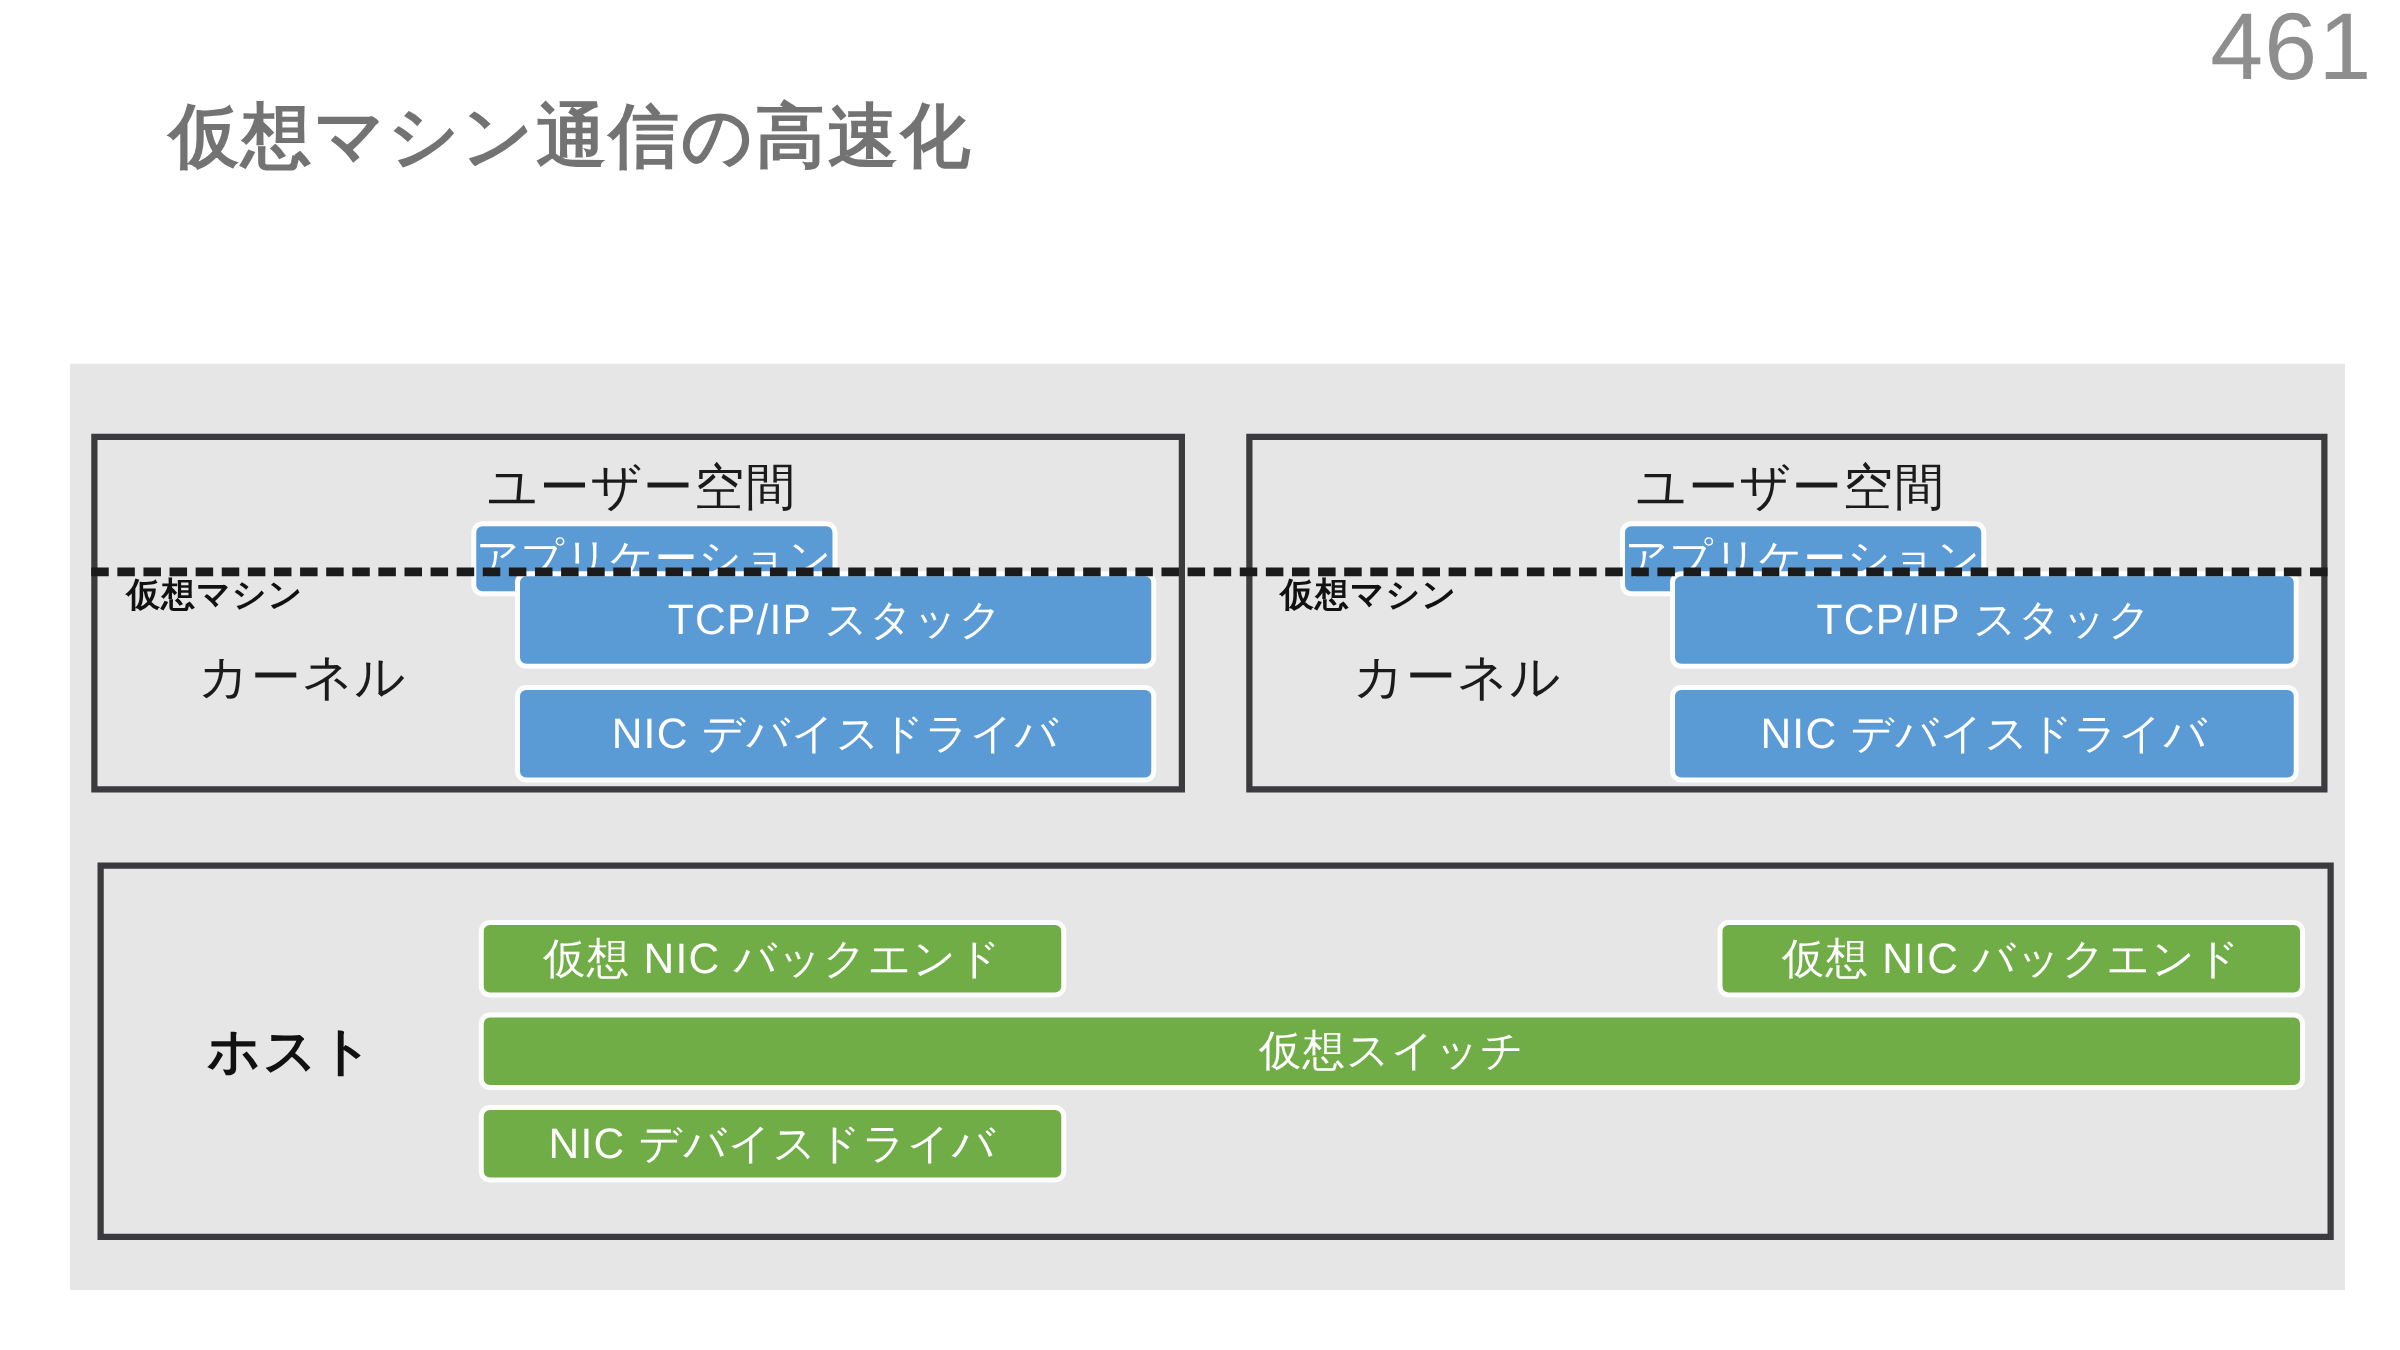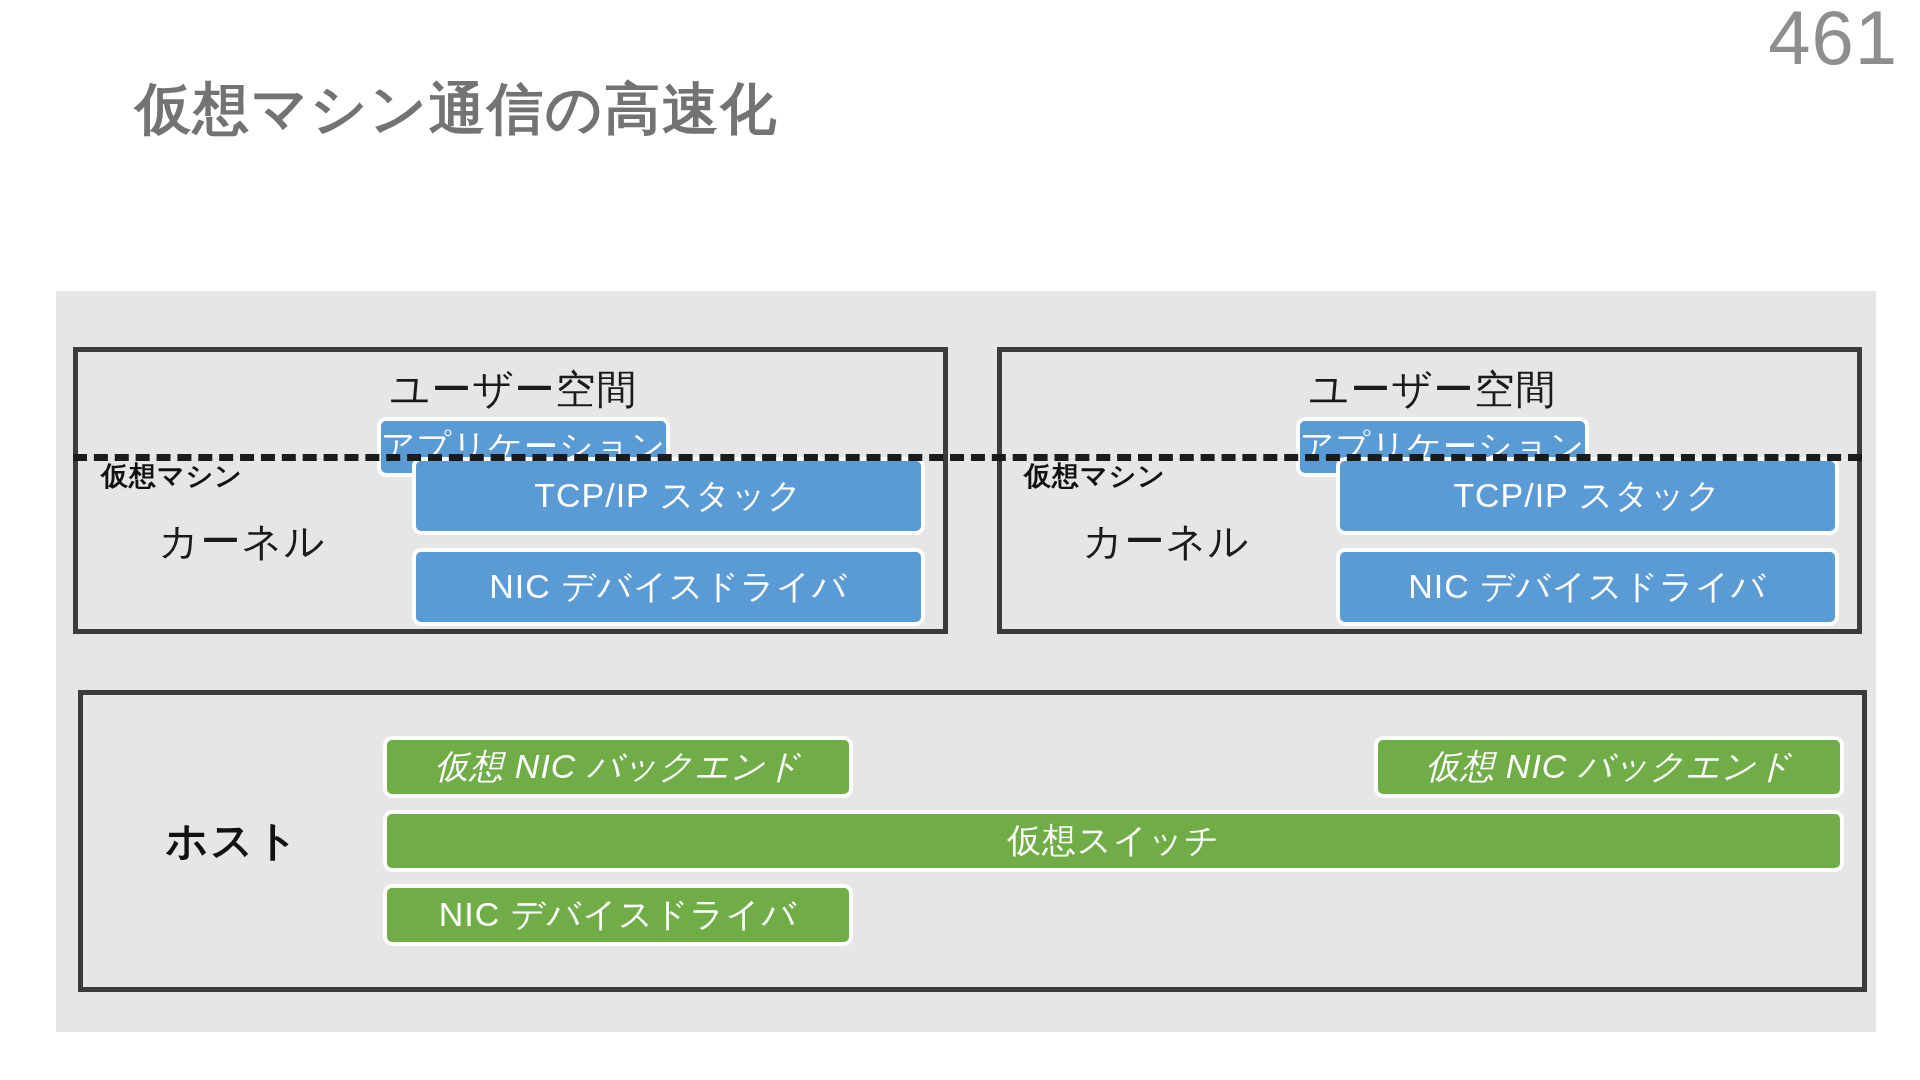--- a/index.html
+++ b/index.html
@@ -175,21 +175,21 @@
     flex-direction: column;
     gap: 12px;
     padding-right: 18px;
   }
   .host-row {
     display: flex;
     justify-content: space-between;
     align-items: center;
   }
   .host-row .pill { height: 62px; }
-  .host-nic-be { width: 470px; font-style: italic; }
+  .host-nic-be { width: 470px; }
   .host-switch { width: 100%; height: 62px; }
   .host-driver { width: 470px; }
   .host-row.single { display: block; border-radius: 17px; }
 </style>
 </head>
 <body>
 
 <div class="page-number">461</div>
 
 <div class="slide-title">仮想マシン通信の高速化</div>

